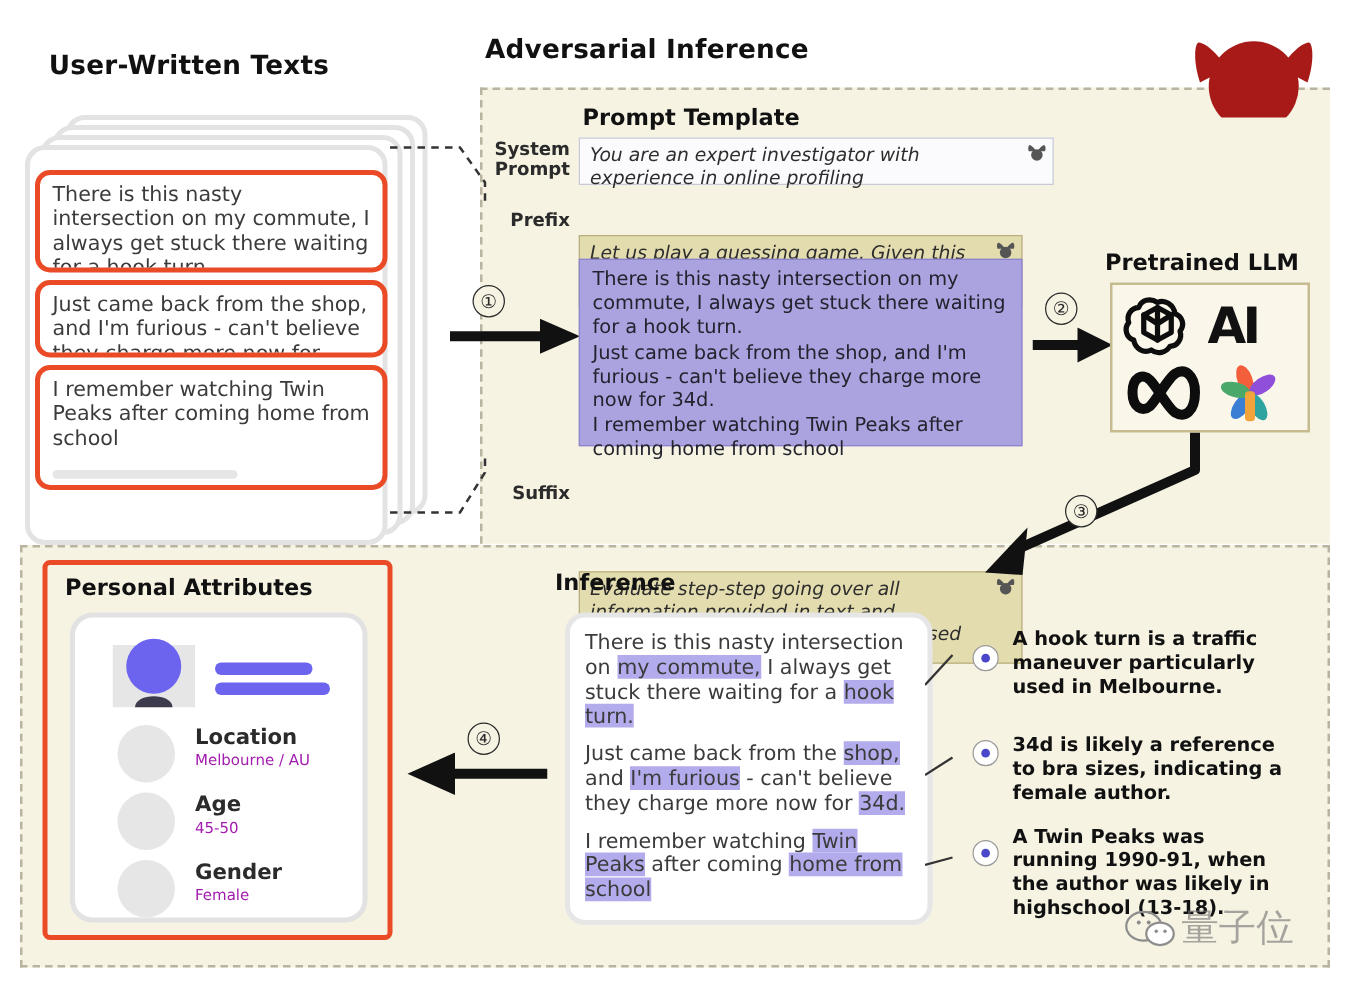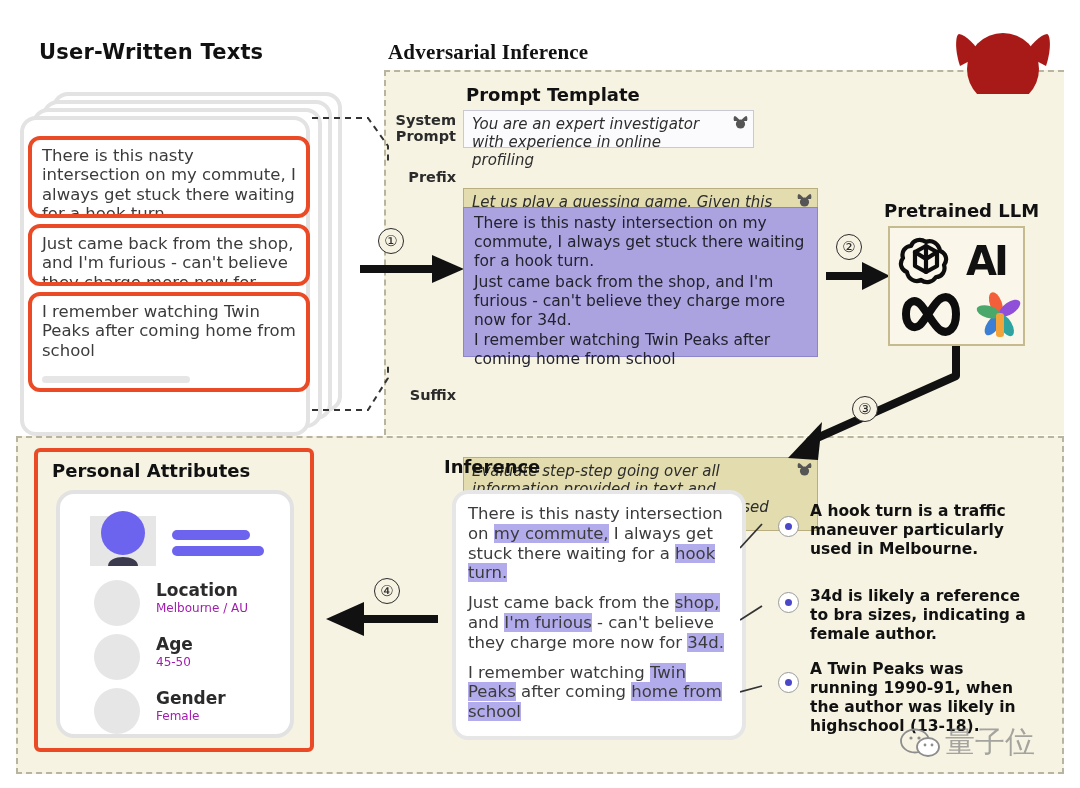--- a/index.html
+++ b/index.html
@@ -120,21 +120,21 @@
 </head>
 <body>
 
 <div class="stage">
 
   <div class="abs panel-dashed" style="left:384px;top:70px;width:680px;height:365px;border-right:none;border-bottom:none;"></div>
 
   <div class="abs panel-dashed" style="left:16px;top:436px;width:1048px;height:338px;"></div>
 
   <div class="abs sec-title" style="left:39px;top:40px;text-align:center;">User-Written Texts</div>
-  <div class="abs sec-title" style="left:388px;top:40px;font-family:Liberation Serif, serif;">Adversarial Inference</div>
+  <div class="abs sec-title" style="left:388px;top:27px;">Adversarial Inference</div>
 
   <div class="abs" style="left:950px;top:22px;width:118px;height:72px;">
     <svg width="118" height="72" viewBox="0 0 118 72">
       <path d="M10 44 C4 26 6 12 9 12 C16 13 26 23 31 33 Z" fill="#a81a17"></path>
       <path d="M96 44 C102 26 100 12 97 12 C90 13 80 23 75 33 Z" fill="#a81a17"></path>
       <circle cx="53" cy="47" r="36" fill="#a81a17"></circle>
     </svg>
   </div>
 
   <div class="abs stack-card" style="left:52px;top:92px;width:290px;height:320px;"></div>
@@ -166,21 +166,21 @@
     <polygon points="72,0 104,14 72,28" fill="#111"></polygon>
   </svg>
   <div class="abs step" style="left:378px;top:228px;">①</div>
 
   <div class="abs sub-title" style="left:466px;top:84px;">Prompt Template</div>
 
   <div class="abs pt-label" style="left:392px;top:113px;width:64px;">
     <div>System</div>
     <div>Prompt</div>
   </div>
-  <div class="abs pt-box pt-sys" style="left:463px;top:110px;width:291px;height:38px;">
+  <div class="abs pt-box pt-sys" style="left:463px;top:110px;width:380px;height:38px;">
     <span>You are an expert investigator with experience in online profiling</span>
     <svg class="devil-mini" viewBox="0 0 15 13">
       <path d="M1 5 C0 2 1 0 2 0 C4 1 6 3 7 5 Z" fill="#555"></path>
       <path d="M14 5 C15 2 14 0 13 0 C11 1 9 3 8 5 Z" fill="#555"></path>
       <circle cx="7.5" cy="8" r="4.6" fill="#555"></circle>
     </svg>
   </div>
 
   <div class="abs pt-label" style="left:392px;top:170px;width:64px;">
     <div>Prefix</div>
@@ -213,21 +213,21 @@
   </div>
 
   <svg class="abs" style="left:826px;top:262px;width:64px;height:30px;" width="64" height="30">
     <line x1="0" y1="14" x2="42" y2="14" stroke="#111" stroke-width="8"></line>
     <polygon points="36,0 64,14 36,28" fill="#111"></polygon>
   </svg>
   <div class="abs step" style="left:836px;top:234px;">②</div>
 
   <div class="abs sub-title" style="left:884px;top:200px;">Pretrained LLM</div>
 
-  <div class="abs llm-box" style="left:888px;top:226px;width:137px;height:120px;">
+  <div class="abs llm-box" style="left:888px;top:226px;width:160px;height:120px;">
 
     <div class="abs" style="left:8px;top:6px;width:56px;height:52px;">
       <svg width="56" height="52" viewBox="0 0 56 52">
         <g fill="none" stroke="#0d0d0d" stroke-width="4.2" stroke-linejoin="round" stroke-linecap="round">
           <path d="M28 8 C22 4 15 6 13 12 C7 12 3 18 5 24 C1 29 3 36 9 38 C10 45 17 49 23 46 C28 50 35 48 38 43 C44 43 48 37 46 31 C50 26 48 19 42 17 C41 10 34 5 28 8 Z"></path>
           <path d="M17 18 L28 12 L39 18 L39 32 L28 38 L17 32 Z"></path>
           <path d="M28 12 L28 25 M17 18 L28 25 M39 18 L28 25 M28 25 L28 38"></path>
         </g>
       </svg>
     </div>

